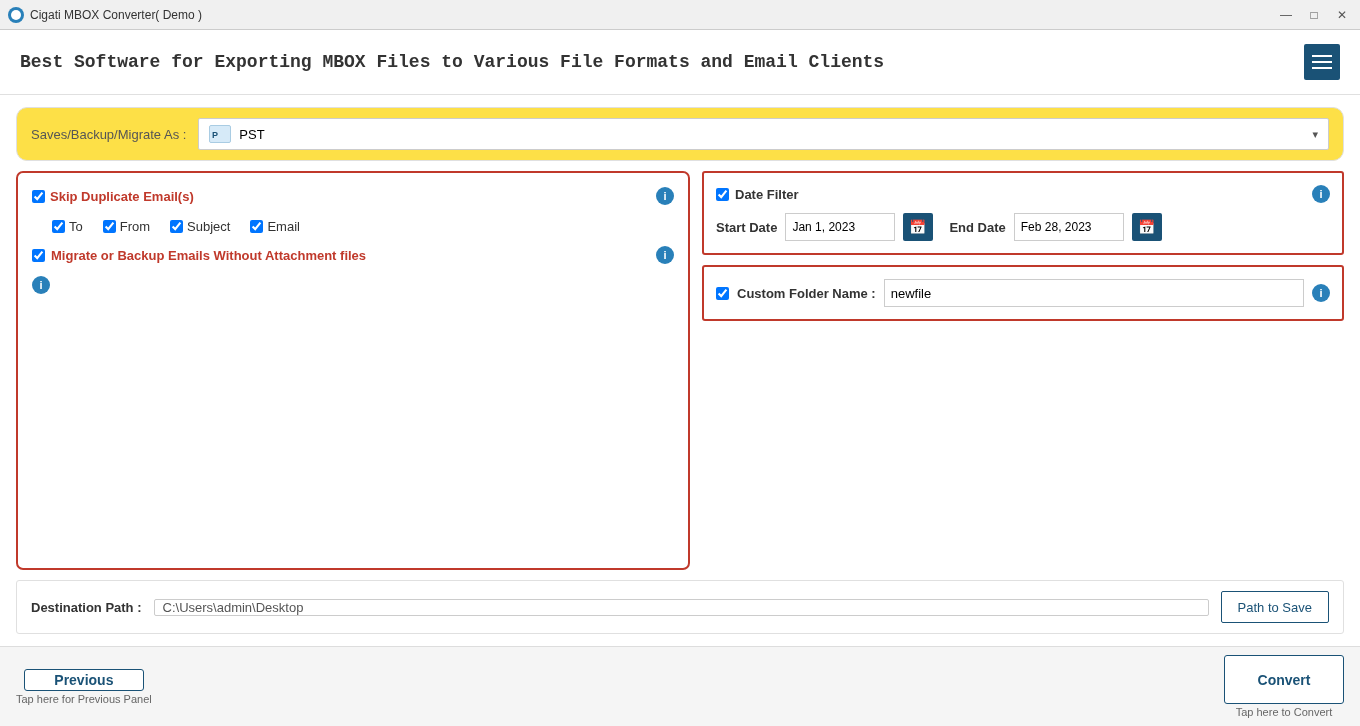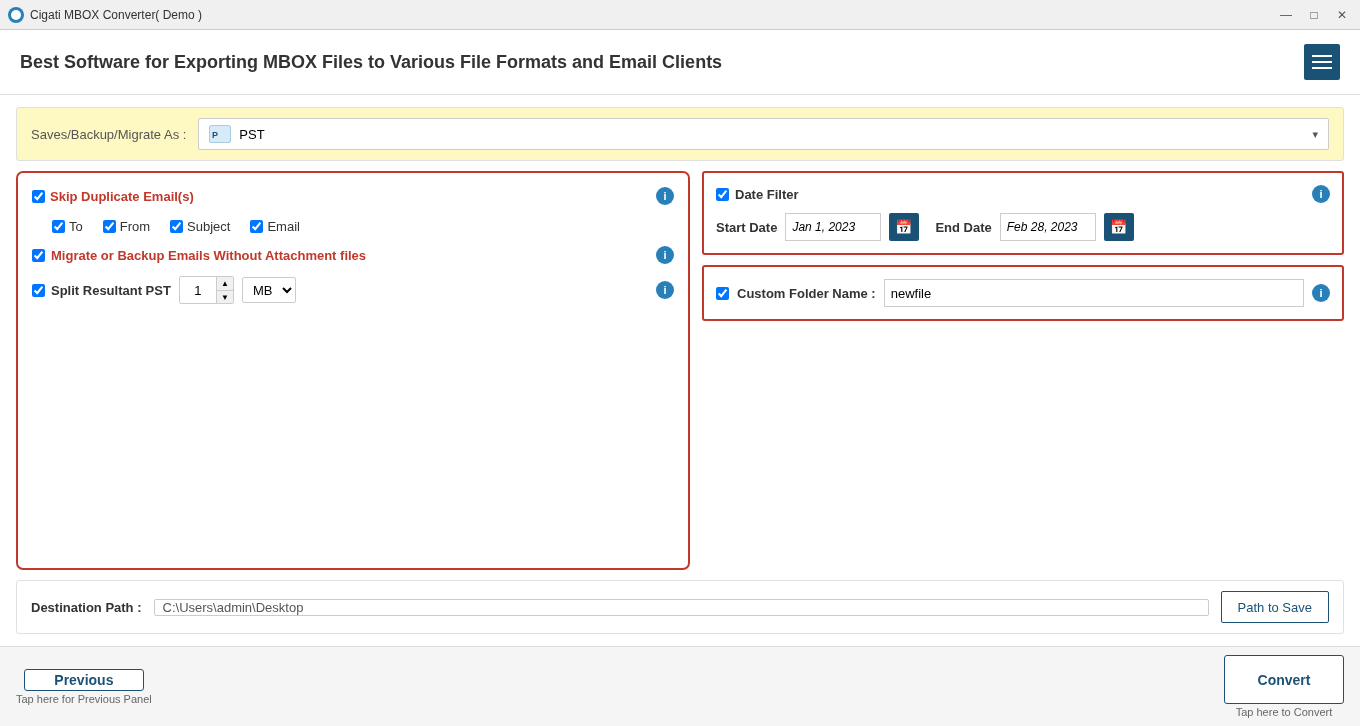--- a/index.html
+++ b/index.html
@@ -67,20 +67,21 @@
 
     
     .app-header {
       background: white;
       padding: 14px 20px;
       display: flex;
       align-items: center;
       justify-content: space-between;
       border-bottom: 1px solid #e0e0e0;
       flex-shrink: 0;
+      font-family: Liberation Mono, monospace;
     }
     .app-title {
       font-size: 18px;
       font-weight: bold;
       color: #333;
     }
     .hamburger-btn {
       width: 36px;
       height: 36px;
       background: #1a5276;
@@ -108,24 +109,24 @@
       flex-direction: column;
       gap: 10px;
       overflow: hidden;
     }
 
     
     .saves-row {
       display: flex;
       align-items: center;
       gap: 12px;
-      background: #fef9c3;
+      background: #fde047;
       padding: 10px 14px;
       border: 1px solid #e0e0e0;
-      border-radius: 3px;
+      border-radius: 11px;
       flex-shrink: 0;
     }
     .saves-label {
       font-size: 13px;
       color: #555;
       white-space: nowrap;
     }
     .saves-dropdown {
       flex: 1;
       height: 32px;
@@ -339,26 +340,25 @@
       display: flex;
       align-items: center;
       gap: 8px;
     }
     .date-label {
       font-weight: bold;
       color: #333;
       white-space: nowrap;
     }
     .date-input {
-      width: 96px;
+      width: 110px;
       height: 28px;
       border: 1px solid #ccc;
       padding: 0 6px;
       font-size: 12px;
-      font-style: italic;
     }
     .calendar-btn {
       width: 30px;
       height: 28px;
       background: #1a5276;
       border: none;
       cursor: pointer;
       display: flex;
       align-items: center;
       justify-content: center;
@@ -549,38 +549,20 @@
 
         <div class="section-row">
           <label class="checkbox-row">
             <input type="checkbox" checked="" style="">
             <span class="migrate-label">Migrate or Backup Emails Without Attachment files</span>
           </label>
           <div class="info-btn">i</div>
         </div>
 
         <div class="section-row">
-          <div class="split-row">
-            <label class="checkbox-row">
-              <input type="checkbox" checked="" style="">
-              <span class="split-label">Split Resultant PST</span>
-            </label>
-            <div class="number-input-group">
-              <input type="text" class="number-input" value="1" style="">
-              <div class="spin-btns">
-                <button class="spin-btn">▲</button>
-                <button class="spin-btn">▼</button>
-              </div>
-            </div>
-            <select class="size-select">
-              <option>MB</option>
-              <option>GB</option>
-              <option>KB</option>
-            </select>
-          </div>
           <div class="info-btn">i</div>
         </div>
 
       </div>
 
       <div class="right-panel">
 
         <div class="date-filter-box">
           <div class="date-filter-header">
             <label class="checkbox-row">

